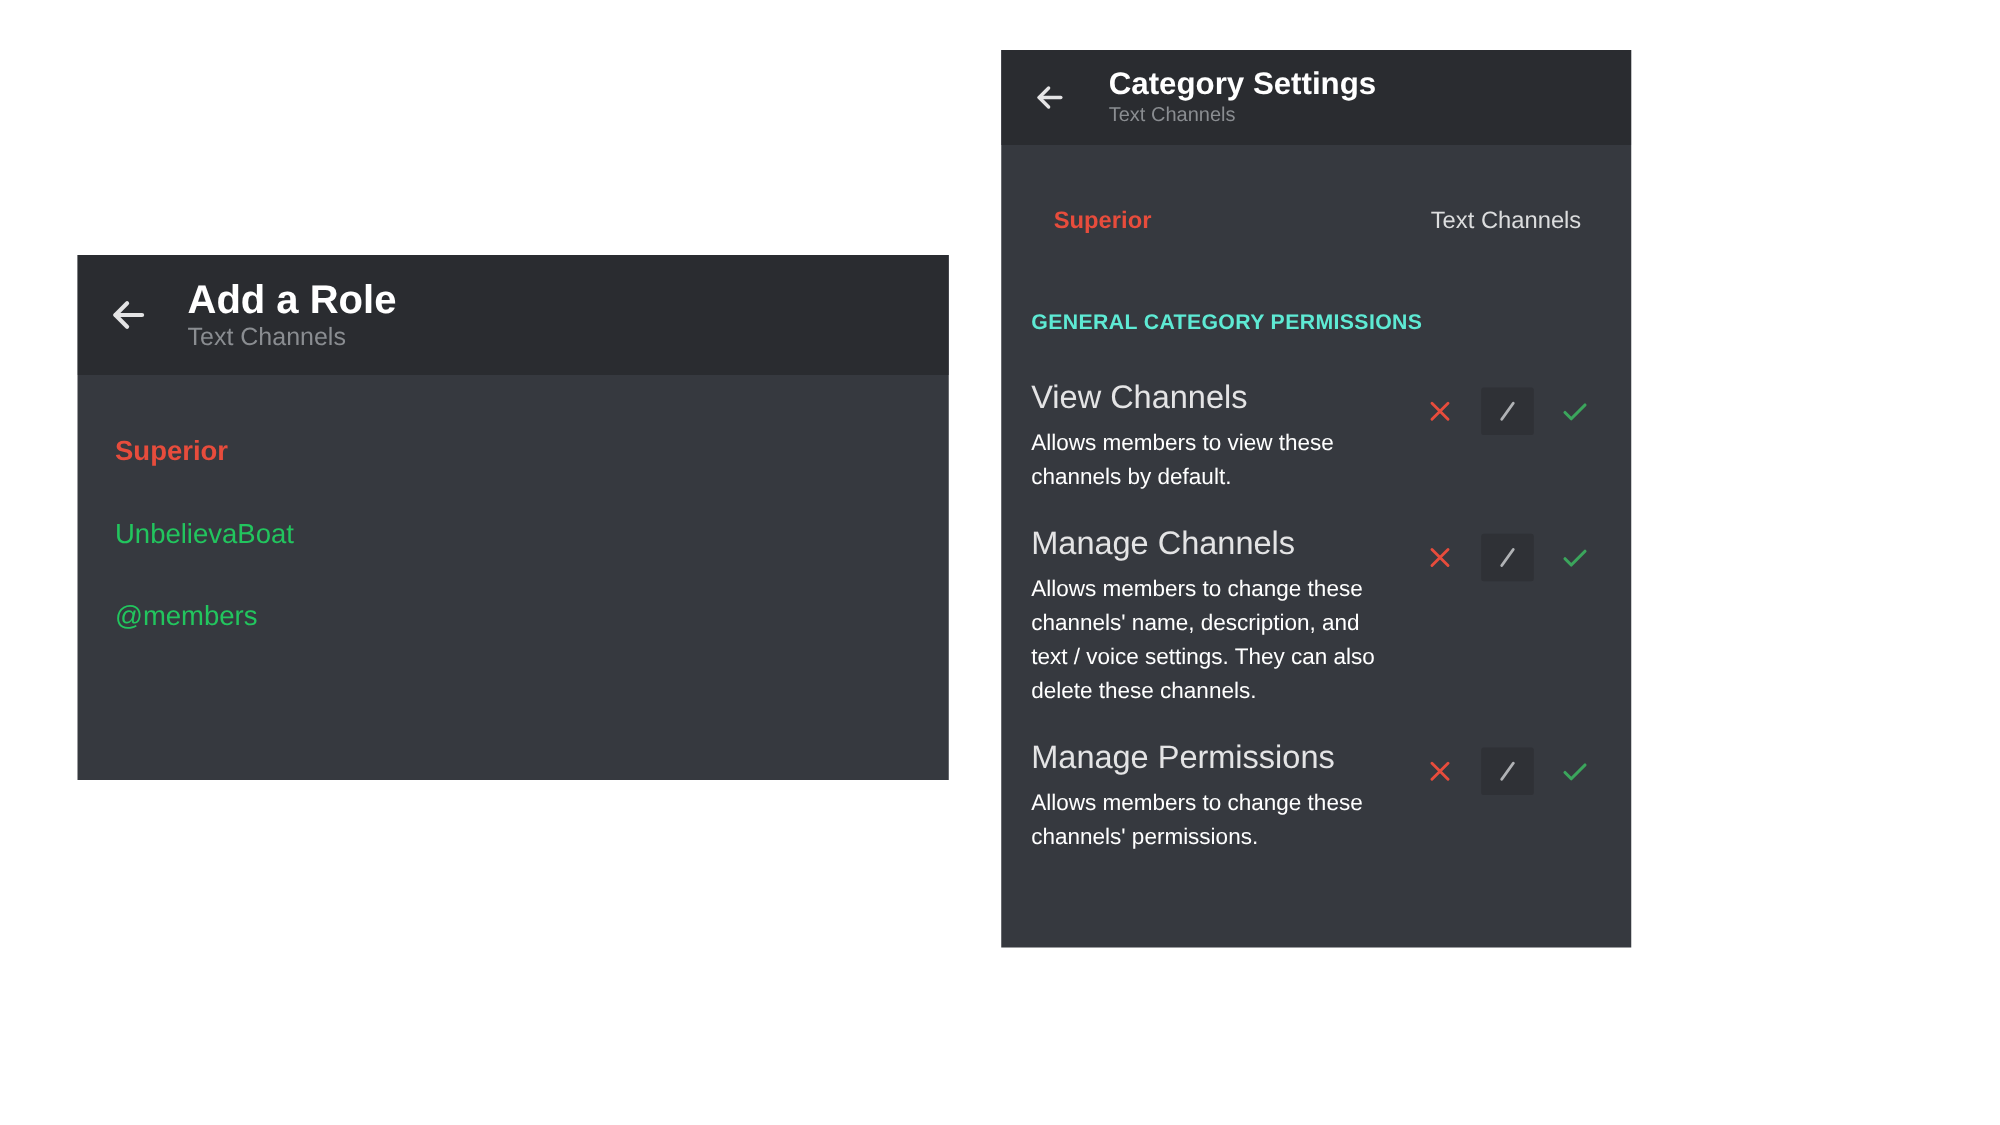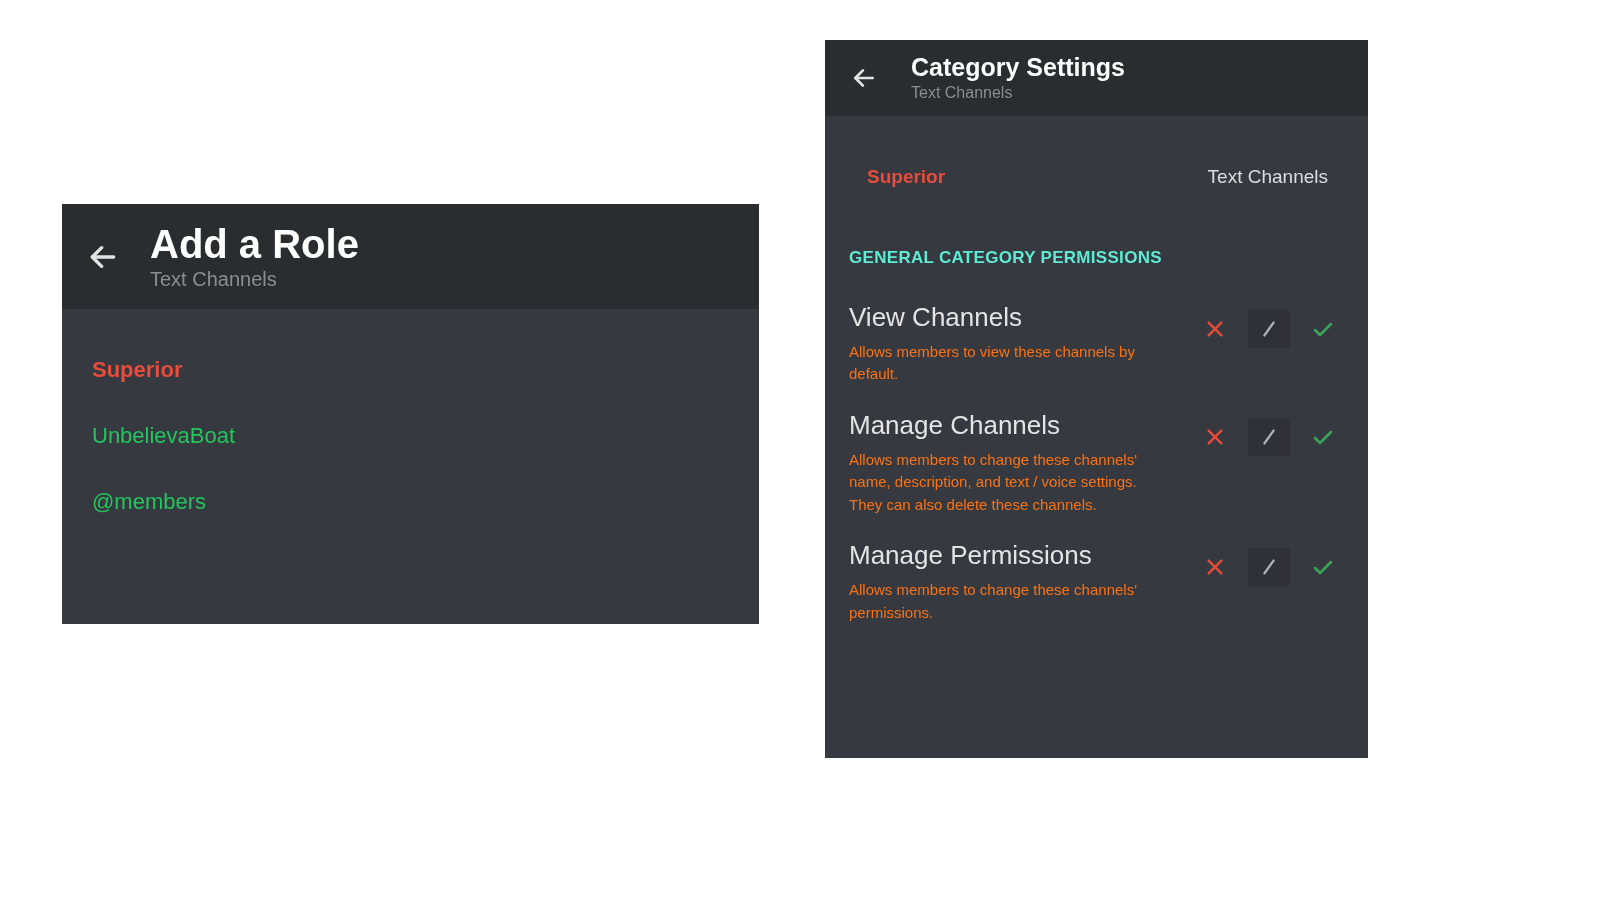--- a/index.html
+++ b/index.html
@@ -18,23 +18,23 @@
       position: absolute;
       left: 62px;
       top: 204px;
       width: 697px;
       height: 420px;
       background: #36393f;
       overflow: hidden;
     }
     .panel-right {
       position: absolute;
-      left: 825px;
+      left: 801px;
       top: 40px;
-      width: 543px;
+      width: 504px;
       height: 718px;
       background: #36393f;
       overflow: hidden;
     }
     .header {
       background: #2a2c30;
       display: flex;
       align-items: center;
       padding: 18px 24px;
     }
@@ -63,21 +63,21 @@
       width: 26px;
       height: 26px;
     }
     .header-text {
       display: flex;
       flex-direction: column;
     }
     .header-title {
       color: #ffffff;
       font-weight: 700;
-      font-size: 40px;
+      font-size: 32px;
       line-height: 1.1;
     }
     .panel-right .header-title {
       font-size: 25px;
     }
     .header-subtitle {
       color: #8a8d91;
       font-size: 20px;
       margin-top: 2px;
     }
@@ -130,22 +130,22 @@
     .permission-text {
       flex: 1;
     }
     .permission-title {
       color: #e4e4e5;
       font-size: 26px;
       font-weight: 400;
       margin-bottom: 8px;
     }
     .permission-desc {
-      color: #f97316;
-      font-size: 15px;
+      color: #ffffff;
+      font-size: 18px;
       line-height: 1.5;
       max-width: 300px;
     }
     .permission-controls {
       display: flex;
       gap: 12px;
       align-items: center;
       margin-top: 8px;
     }
     .ctrl-btn {

